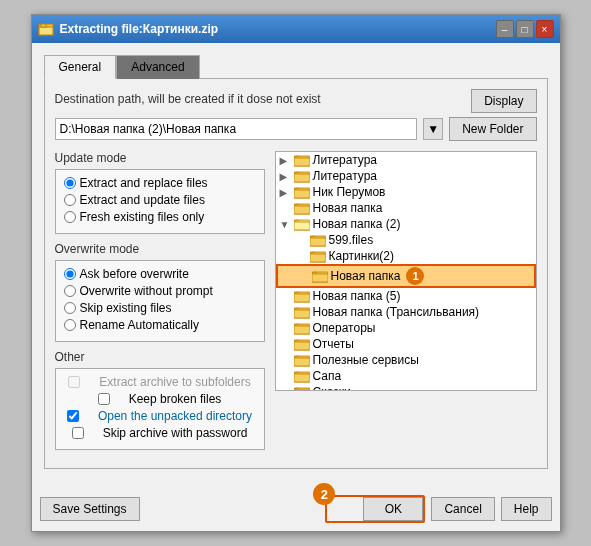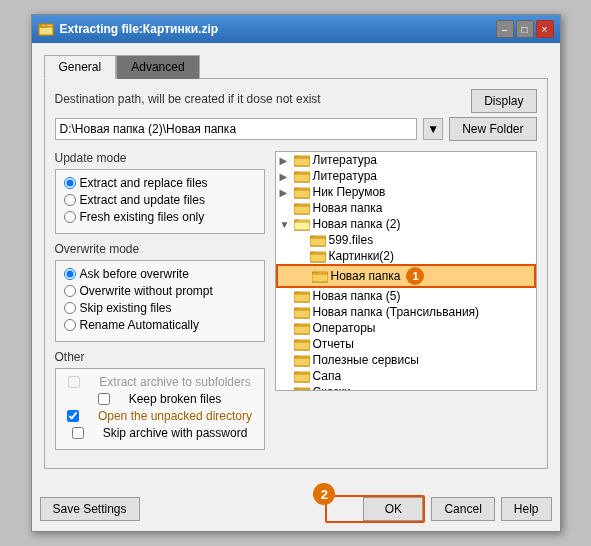--- a/index.html
+++ b/index.html
@@ -170,21 +170,21 @@
       gap: 19px;
       margin-bottom: 3px;
       justify-content: center;
     }
     .checkbox-row input[type=checkbox] {
       margin: 0;
       width: 12px;
       height: 12px;
     }
     .checkbox-text-blue {
-      color: #a16207;
+      color: #0369a1;
     }
     .checkbox-text-gray {
       color: #999;
     }
     .tree-container {
       border: 1px solid #aaa;
       background: white;
       height: 240px;
       overflow-y: auto;
       overflow-x: hidden;

